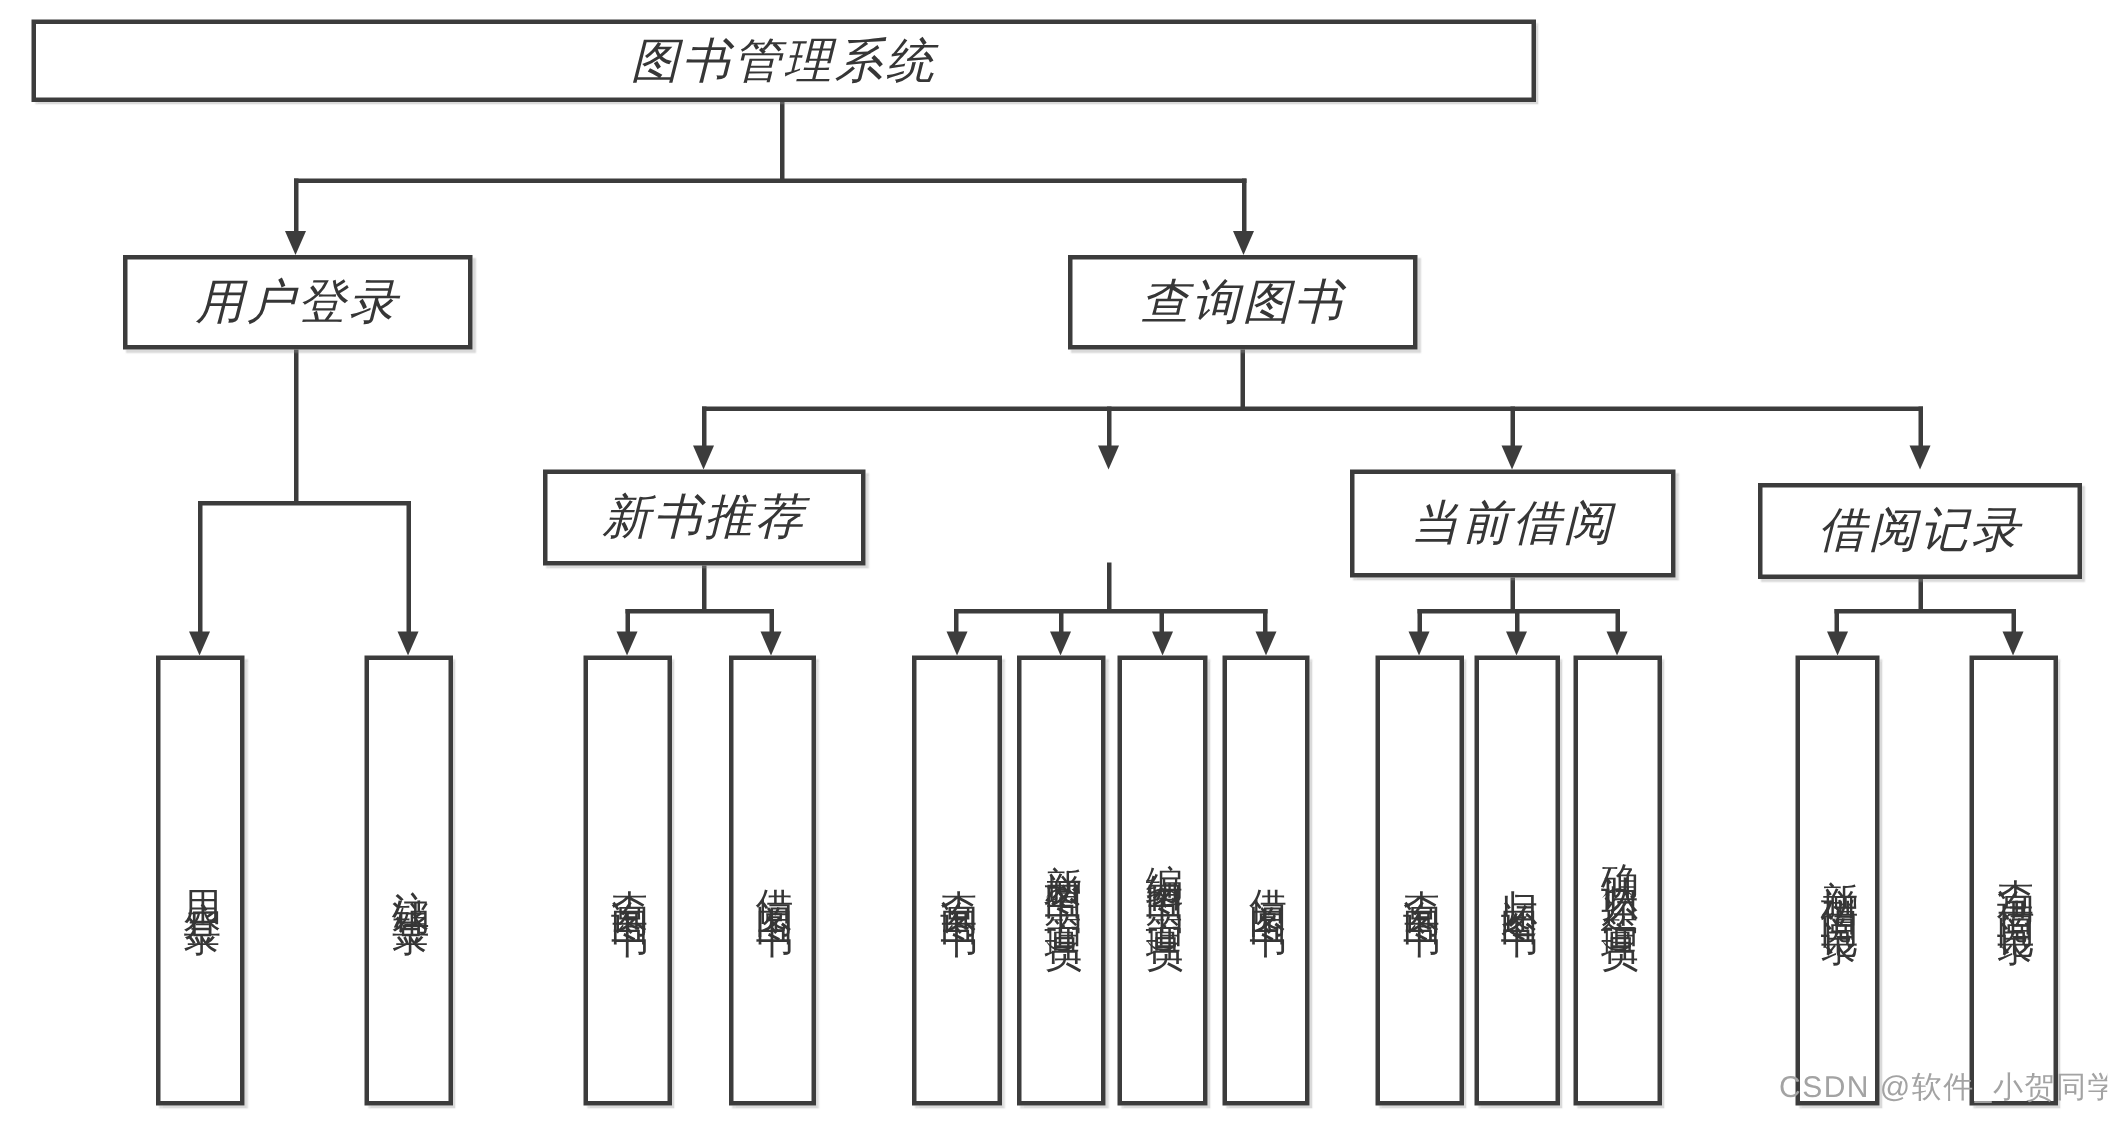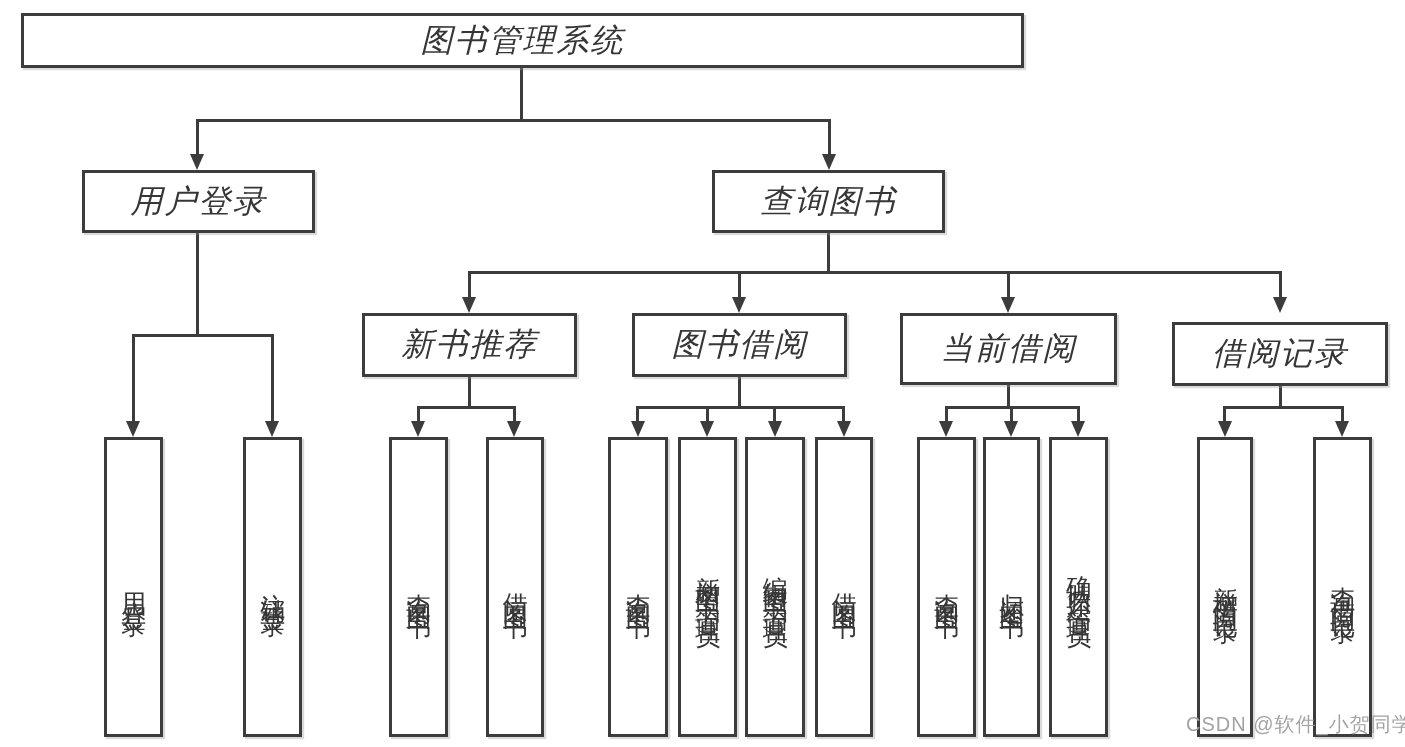--- a/index.html
+++ b/index.html
@@ -124,23 +124,20 @@
   <div class="box" style="left:82px;top:170px;width:233px;height:63px">
     <span class="hlabel">用户登录</span>
   </div>
   <div class="box" style="left:712px;top:170px;width:233px;height:63px">
     <span class="hlabel">查询图书</span>
   </div>
 
   <div class="box" style="left:362px;top:313px;width:215px;height:64px">
     <span class="hlabel">新书推荐</span>
   </div>
-  <div class="box" style="left:632px;top:313px;width:215px;height:64px">
-    <span class="hlabel">图书借阅</span>
-  </div>
   <div class="box" style="left:900px;top:313px;width:217px;height:72px">
     <span class="hlabel">当前借阅</span>
   </div>
   <div class="box" style="left:1172px;top:322px;width:216px;height:64px">
     <span class="hlabel">借阅记录</span>
   </div>
 
   <div class="box" style="left:104px;top:437px;width:59px;height:300px">
     <span class="vtext">用户登录</span>
   </div>

